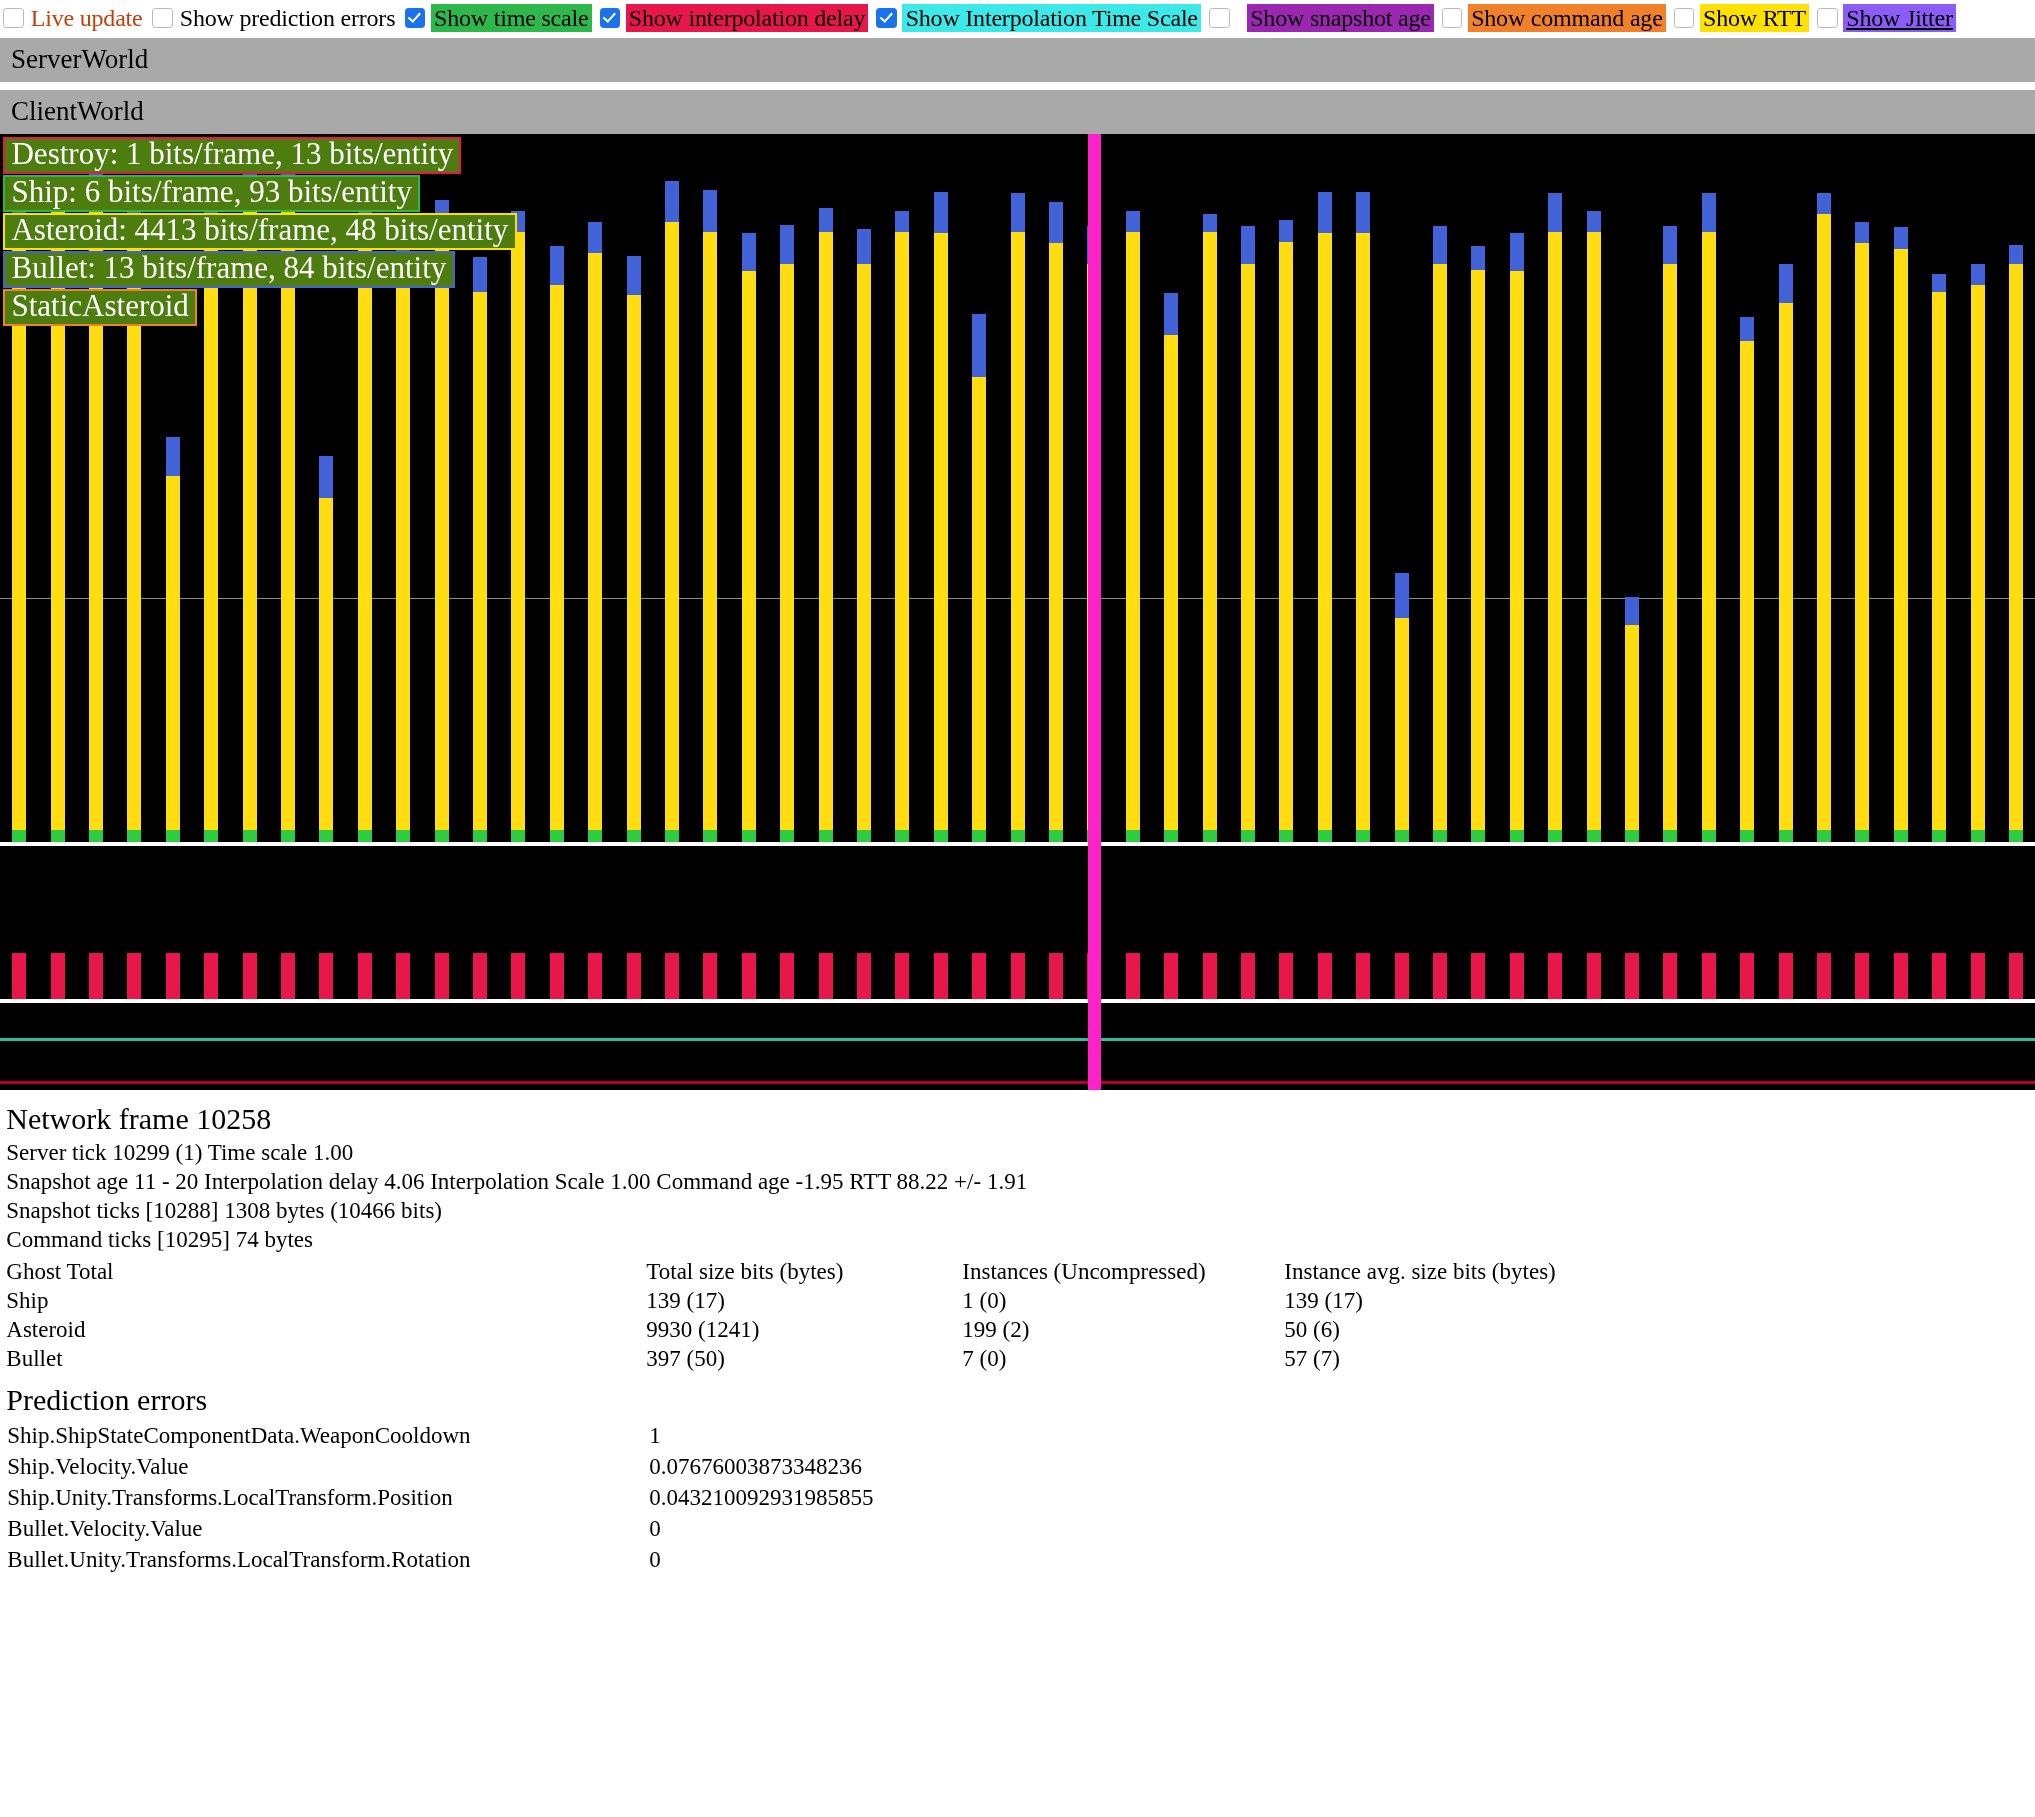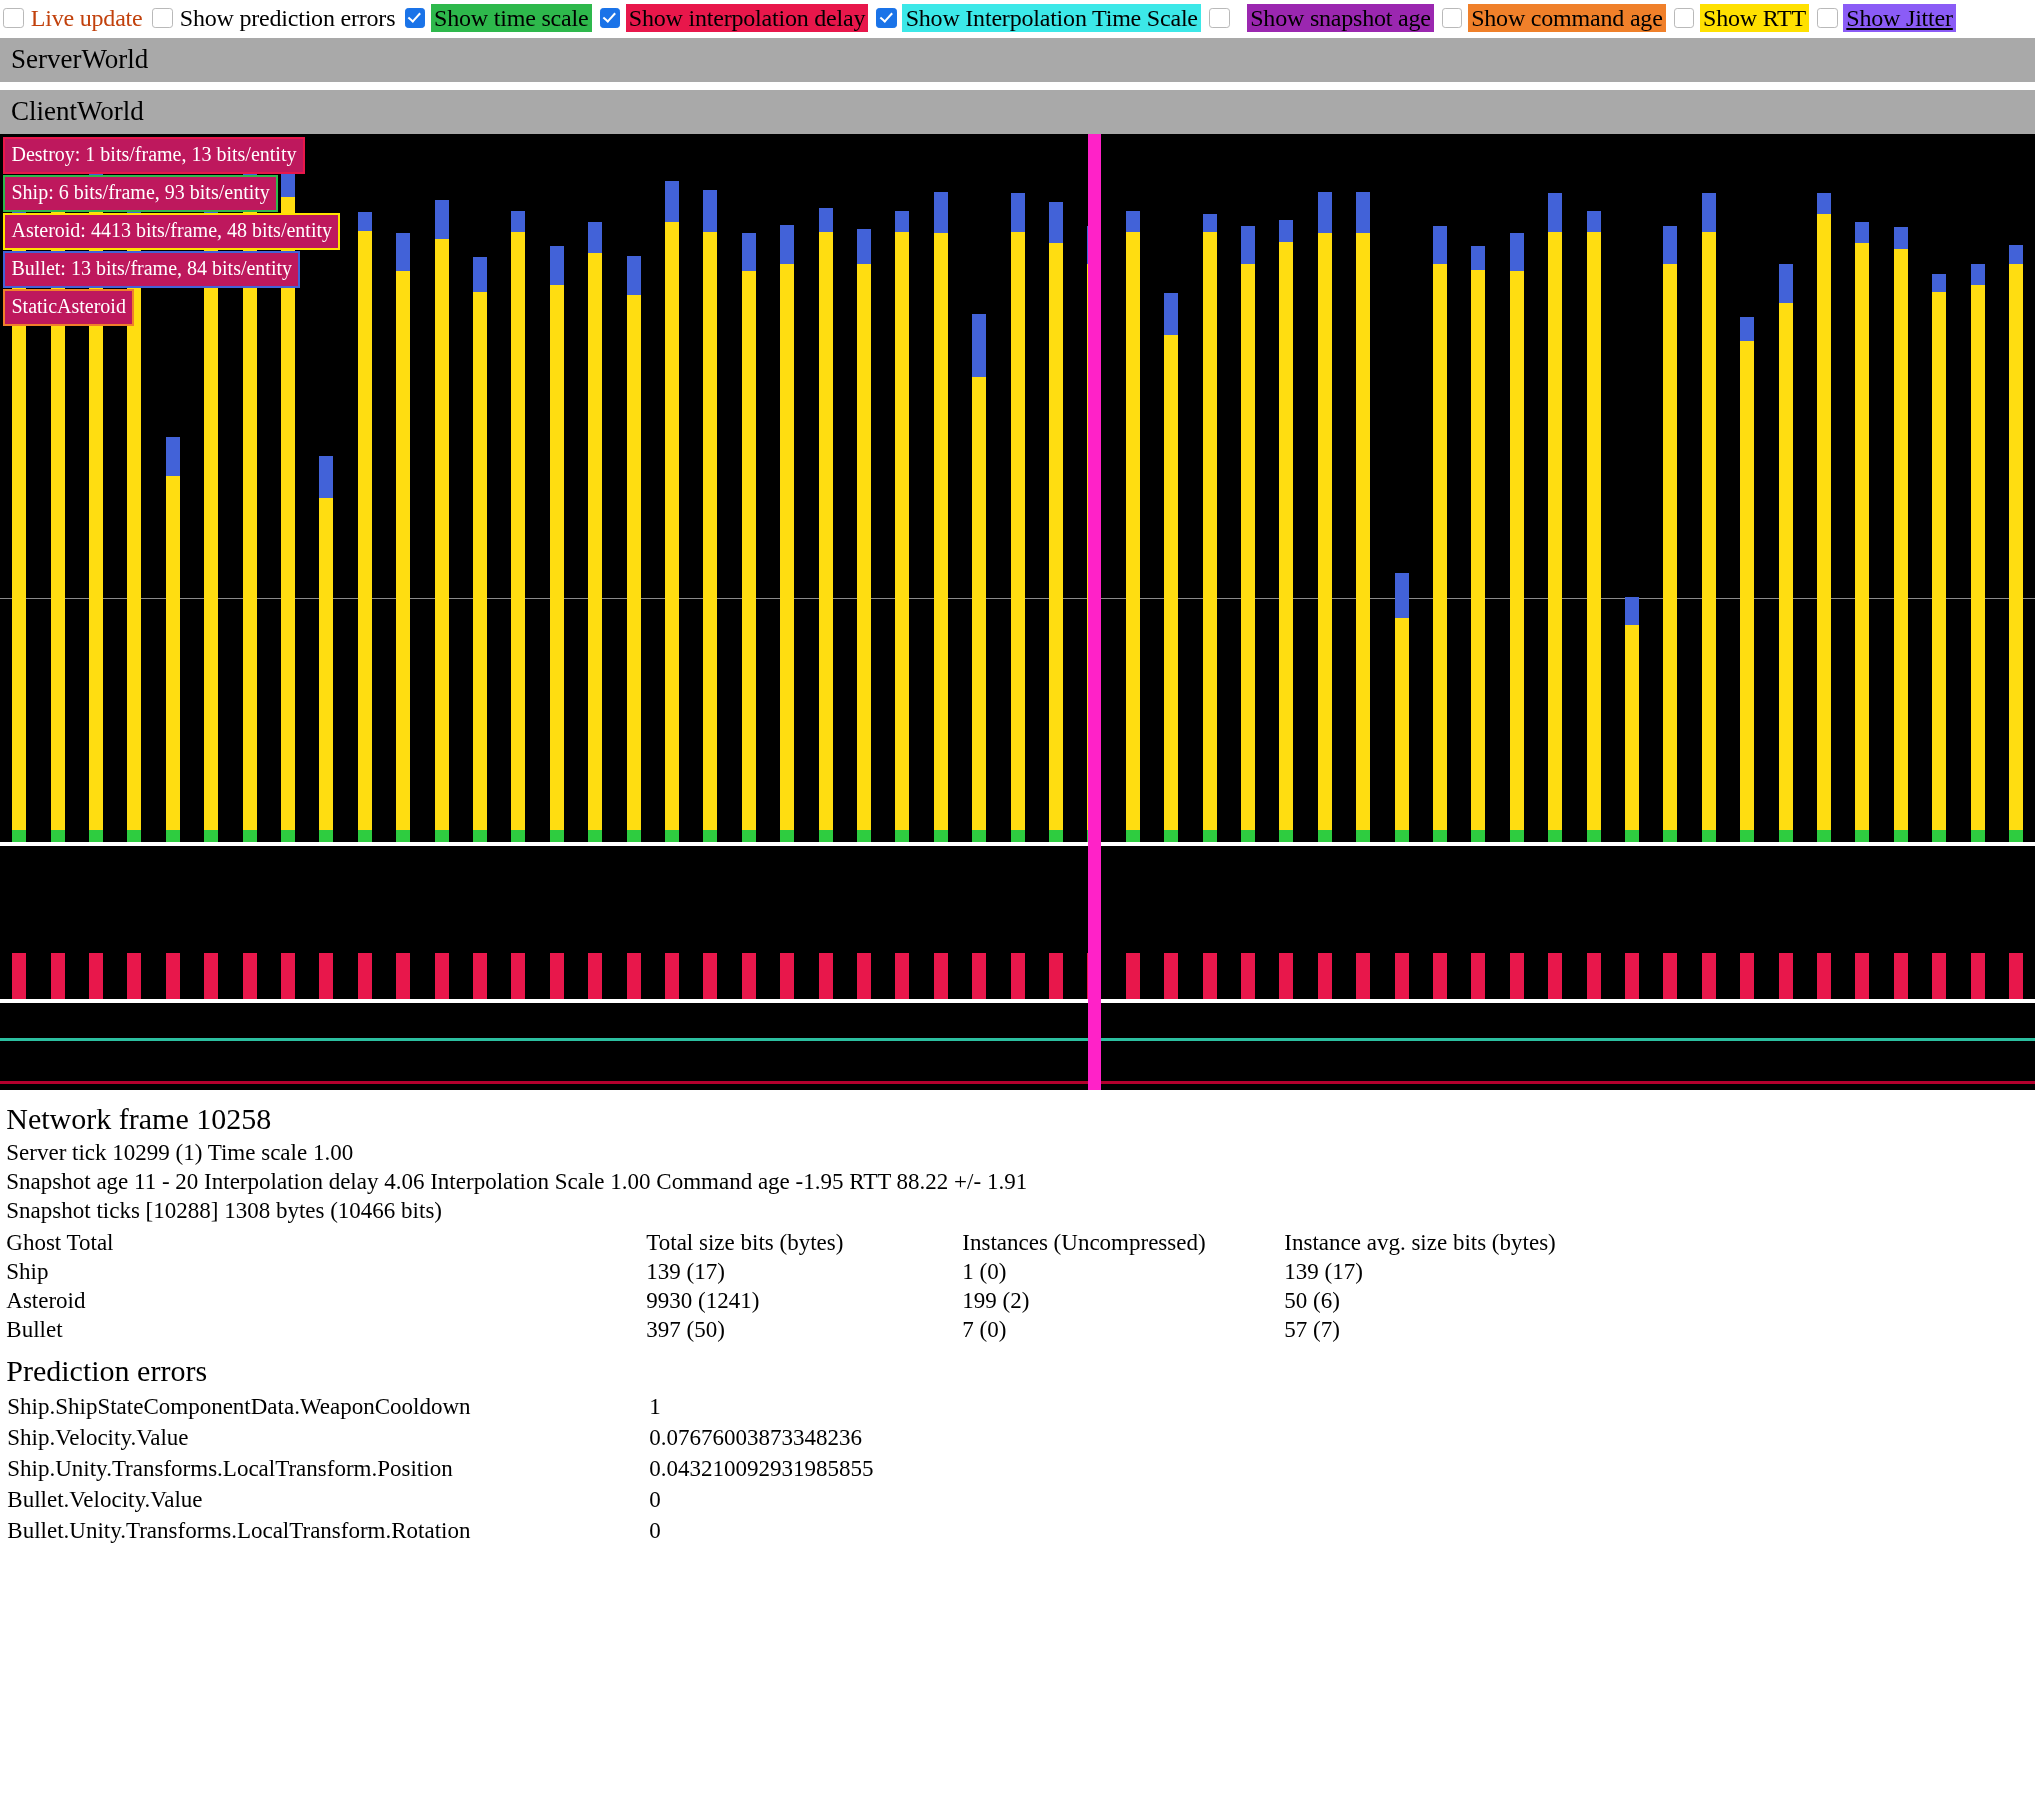--- a/index.html
+++ b/index.html
@@ -146,24 +146,24 @@
 
   
   #legend {
     position: absolute;
     left: 3.2px;
     top: 3.2px;
     z-index: 30;
   }
   .legend-row {
     display: inline-block;
-    background: #be185d;
+    background: #4d7c0f;
     border: 2.4px solid #ffffff;
     color: #ffffff;
-    font-size: 20px;
+    font-size: 31px;
     line-height: 28.4px;
     padding: 1.6px 6.3px 3.2px 6.3px;
     margin-bottom: 0.8px;
     white-space: nowrap;
   }
   .legend-row-wrap { display: block; }
 
   
   #stats {
     padding: 11px 6.3px 0 6.3px;
@@ -608,20 +608,21 @@
 
   <div id="frame-cursor" style="left: 1088px; height: 956px; background: rgb(255, 34, 200);"></div>
 </div>
 
 <div id="stats">
   <div class="stat-title">Network frame 10258</div>
   <div id="stat-lines">
       <div class="stat-line">Server tick 10299 (1) Time scale 1.00</div>
       <div class="stat-line">Snapshot age 11 - 20 Interpolation delay 4.06 Interpolation Scale 1.00 Command age -1.95 RTT 88.22 +/- 1.91</div>
       <div class="stat-line">Snapshot ticks [10288] 1308 bytes (10466 bits)</div>
+      <div class="stat-line">Command ticks [10295] 74 bytes</div>
     </div>
 
   <table class="ghost-table">
     <thead>
       <tr>
         <td class="c0">Ghost Total</td>
         <td class="c1">Total size bits (bytes)</td>
         <td class="c2">Instances (Uncompressed)</td>
         <td class="c3">Instance avg. size bits (bytes)</td>
       </tr>

